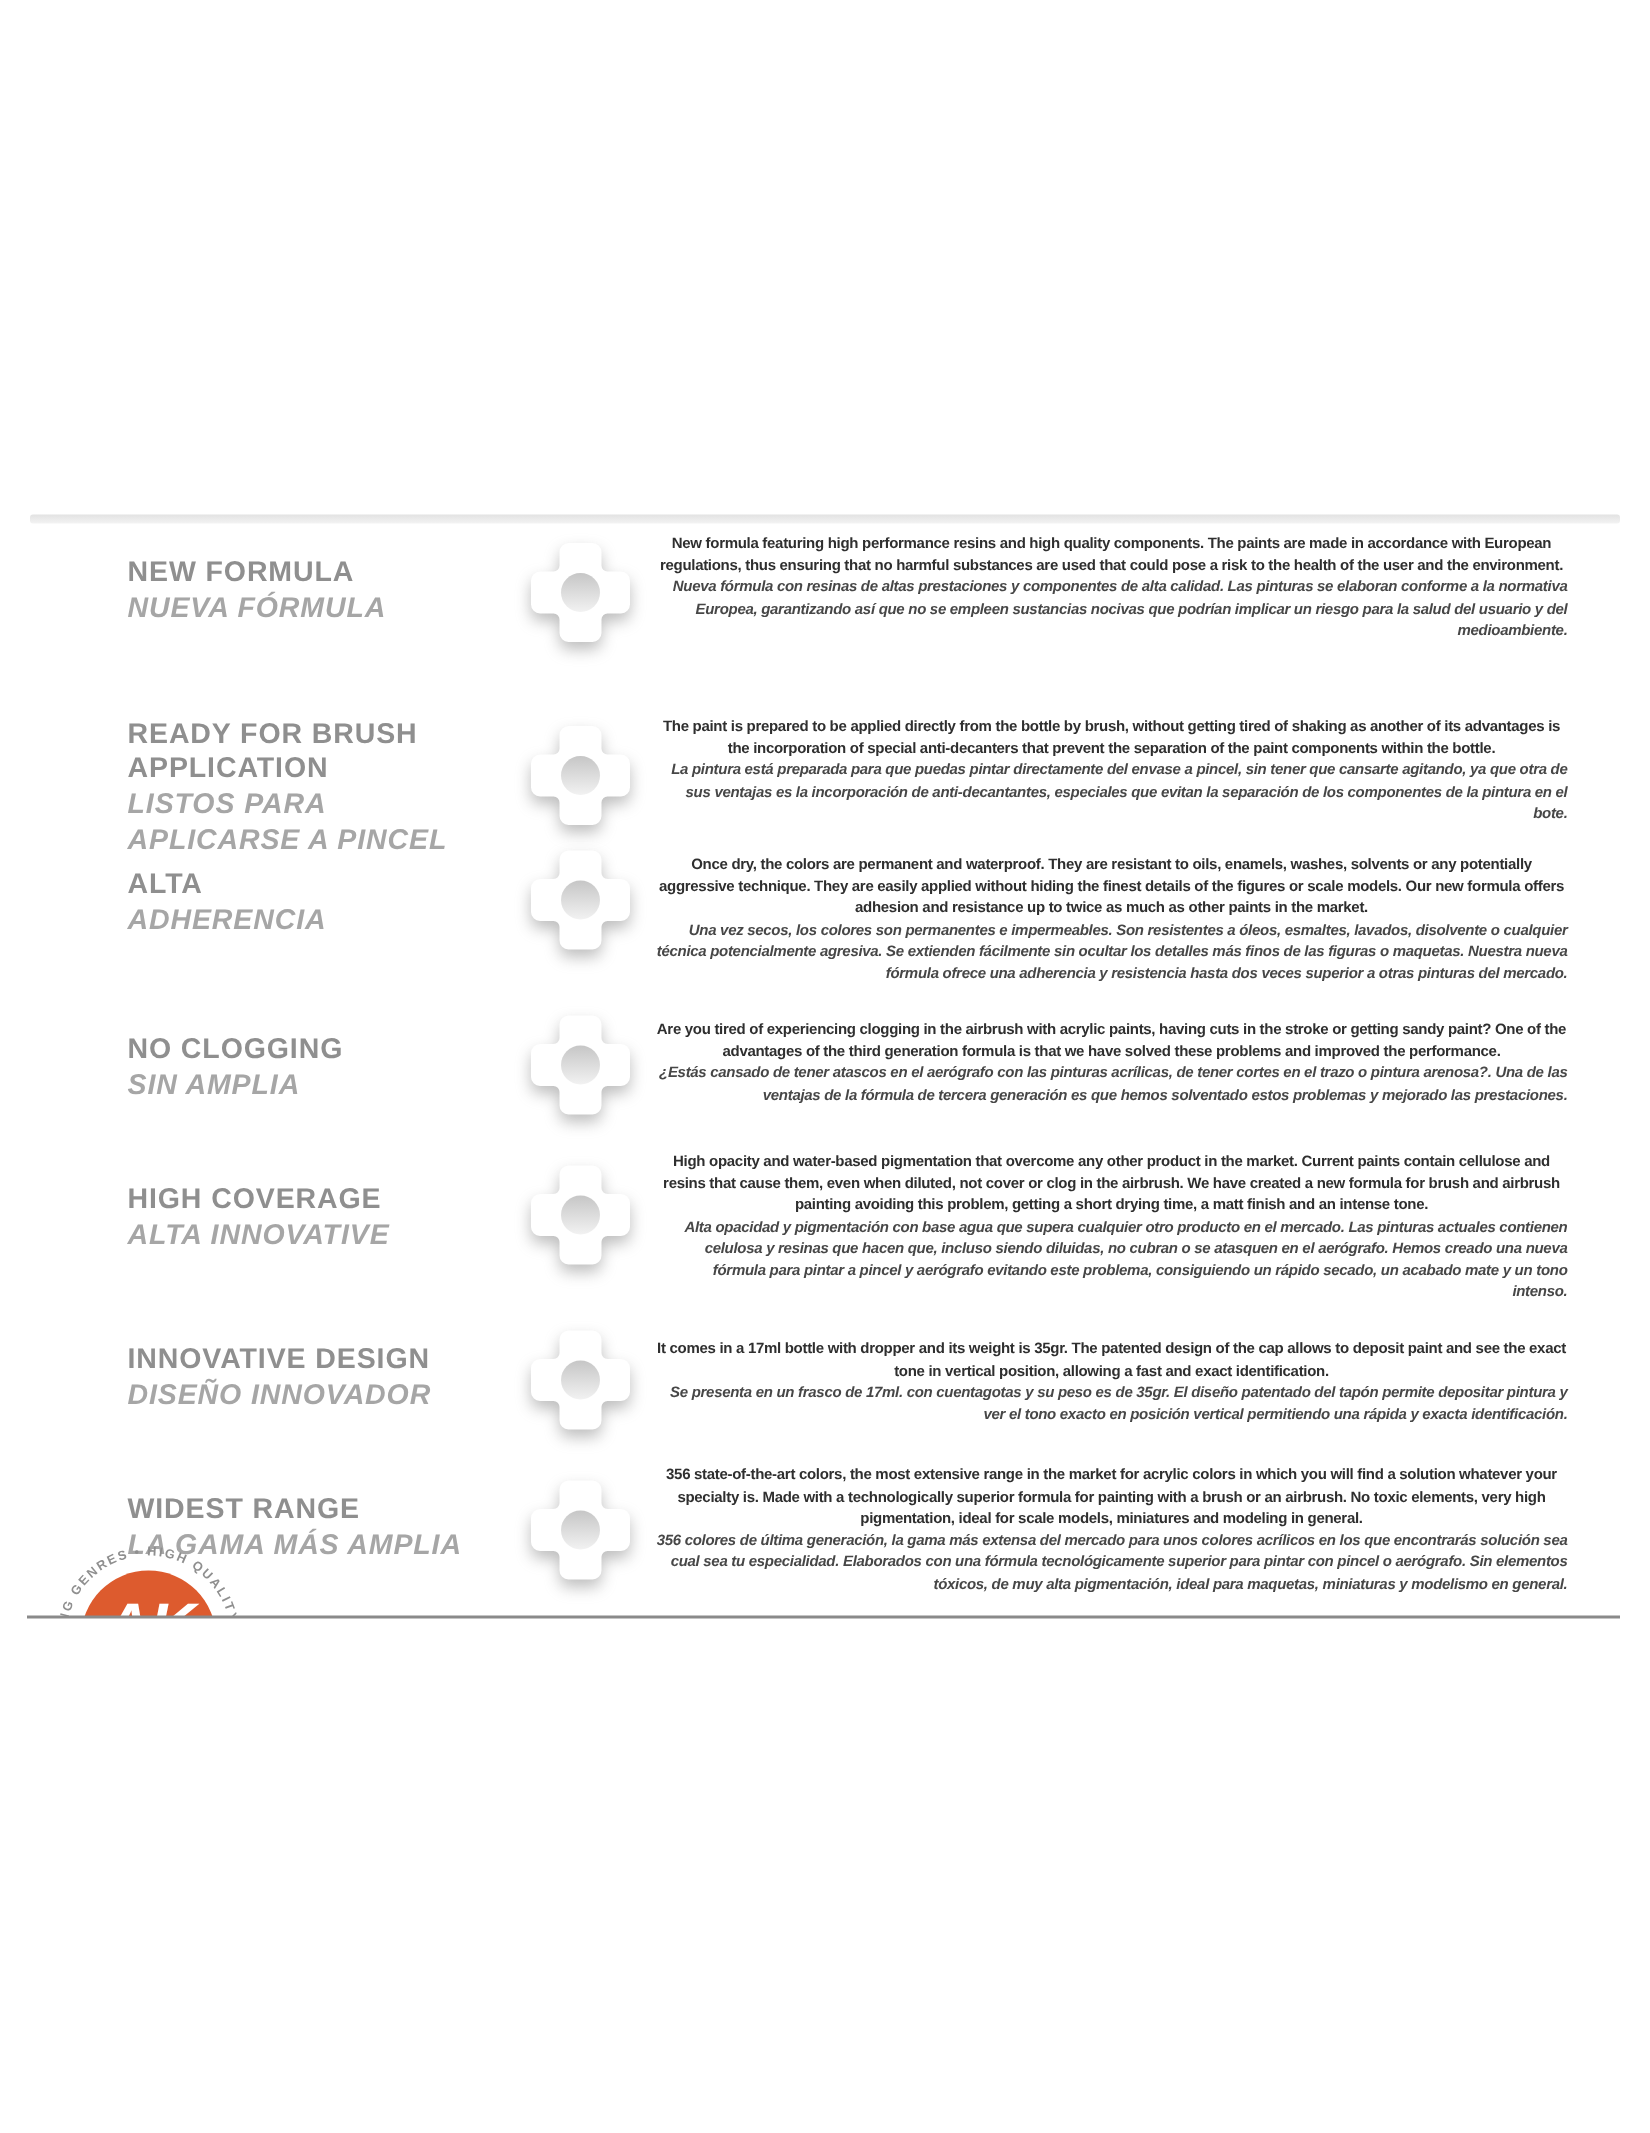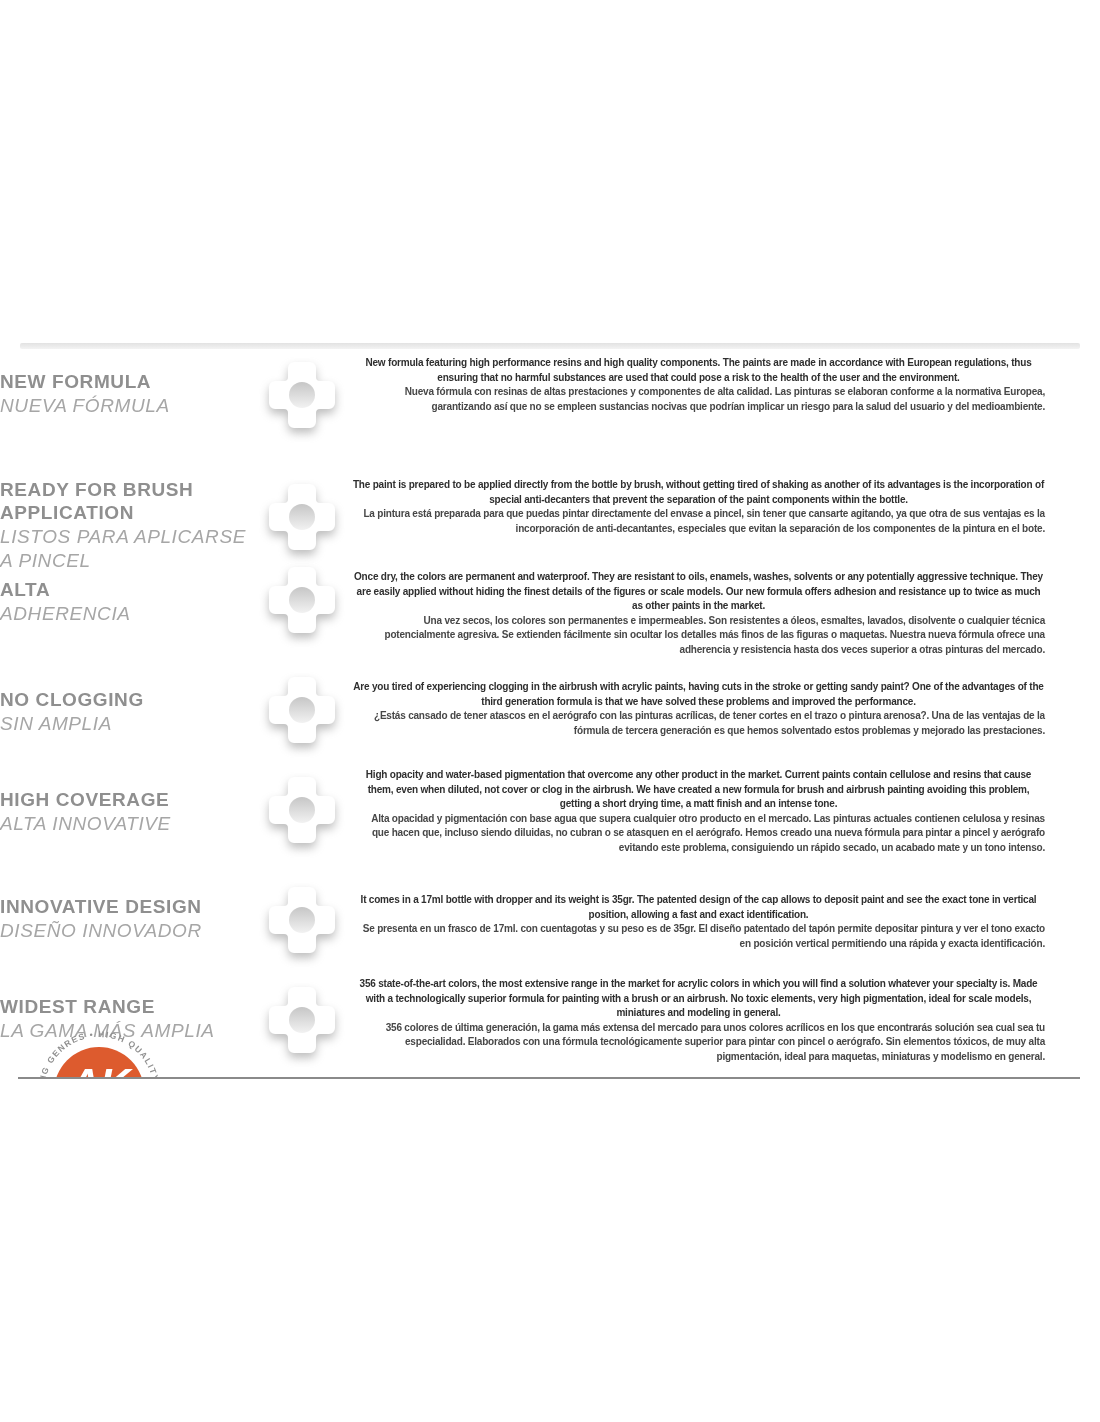--- a/index.html
+++ b/index.html
@@ -10,40 +10,40 @@
     font-family:"Liberation Sans", sans-serif;
     overflow:hidden;
   }
   .top-band{
     position:absolute;left:20px;top:343px;width:1060px;height:6px;
     background:linear-gradient(#e2e2e2,#f3f3f3);
     border-radius:2px;
   }
   .row{position:absolute;left:0;width:1100px;display:flex;align-items:flex-start;}
   .r1{top:356px}.r2{top:478px}.r3{top:570px}.r4{top:680px}.r5{top:768px}.r6{top:893px}.r7{top:977px}
-  .headings{width:252px;flex:none;}
+  .headings{margin-left:85px;width:252px;flex:none;}
   .r1 .headings{padding-top:14px}.r3 .headings{padding-top:8px}.r4 .headings{padding-top:8px}
   .r5 .headings{padding-top:20px}.r6 .headings{padding-top:2px}.r7 .headings{padding-top:18px}
   .h-en{
     margin:0;font-size:19px;line-height:23px;font-weight:700;
     letter-spacing:.6px;color:#8f8f8f;text-transform:none;
   }
   .h-es{
-    margin:1px 0 0 0;font-size:19px;line-height:24px;font-weight:400;
+    margin:1px 0 0 0;font-size:19px;line-height:24px;font-weight:700;
     font-style:italic;letter-spacing:.6px;color:#a6a6a6;
   }
   .icon-col{flex:none;width:100px;display:flex;justify-content:center;}
   .r1 .icon-col{margin-top:3px}.r2 .icon-col{margin-top:3px}.r3 .icon-col{margin-top:-6px}
   .r4 .icon-col{margin-top:-6px}.r5 .icon-col{margin-top:6px}.r6 .icon-col{margin-top:-9px}
   .r7 .icon-col{margin-top:7px}
   .cap-icon{filter:drop-shadow(0 5px 5px rgba(110,110,110,.45));}
   .body{flex:1;margin-right:55px;text-align:right;}
   .body p{margin:0;font-size:10px;line-height:14.5px;letter-spacing:-0.2px;}
   .b-en{font-weight:700;color:#2f2f2f;text-align:center;}
-  .b-es{font-weight:700;color:#474747;}
+  .b-es{font-weight:700;font-style:italic;color:#474747;}
   .bottom-line{
     position:absolute;left:18px;top:1077px;width:1062px;height:2px;
     background:#8a8a8a;z-index:5;
   }
   .logo-wrap{position:absolute;left:27px;top:1030px;width:150px;height:48px;z-index:4;}
 </style>
 </head>
 <body>
 
 <div class="page">

